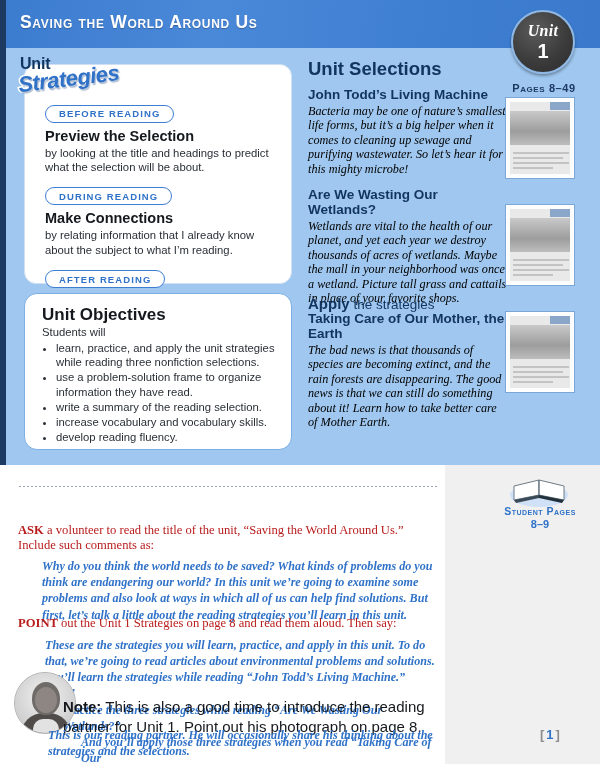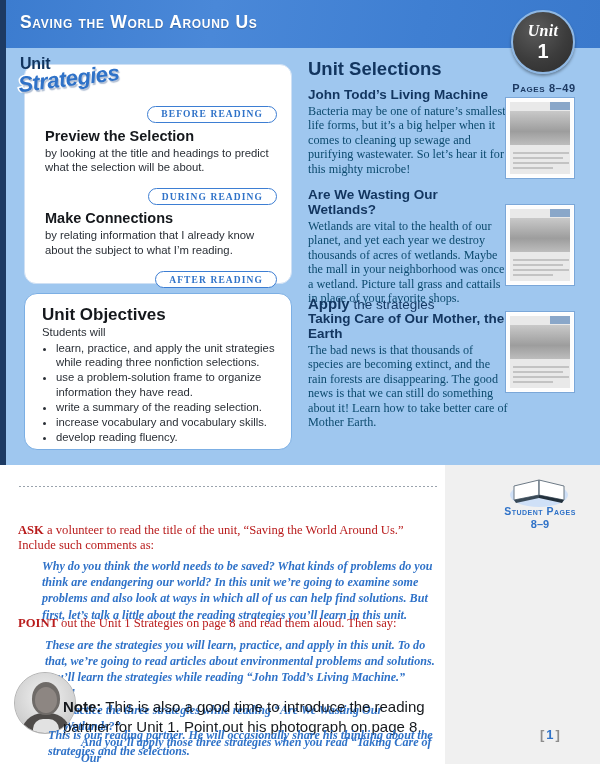--- a/index.html
+++ b/index.html
@@ -83,21 +83,21 @@
     border-radius:12px;
   }
   .pill {
     display:inline-block;
     border:1.4px solid #3d7ed3; border-radius:999px;
     color:#2f72c8; font-size:9.5px; font-weight:bold;
     letter-spacing:1.1px;
     padding:2.5px 13px 2.5px 13px;
     background:#fff;
   }
-  .pill-row { text-align:right;font-family:Liberation Serif, serif; }
+  .pill-row { text-align:left; }
   .strat-inner { position:absolute; left:0; top:0; width:268px; padding:14px 16px 0 20px; }
   .strat-head {
     font-size:14.5px; font-weight:bold; color:#15181c;
     margin:5px 0 2px 0;
   }
   .strat-body {
     font-size:11.3px; color:#2a2f36; line-height:1.3;
   }
   .sp-b { margin-top:11px; }
 
@@ -123,21 +123,21 @@
   .sel-block { position:absolute; left:302px; width:200px; }
   .sel-kicker {
     font-size:13.5px; color:#12355f; font-weight:normal;
   }
   .sel-kicker b { font-size:15px; font-weight:bold; }
   .sel-name {
     font-size:13.5px; font-weight:bold; color:#12355f; margin-top:-1px;
   }
   .sel-desc {
     font-family:"Liberation Serif", serif;
-    font-size:12.2px; color:#0c4a6e; line-height:1.18; margin-top:2px;
+    font-size:12.2px; color:#000000; line-height:1.18; margin-top:2px;font-style:italic;
   }
   .thumb {
     position:absolute; width:68px; height:80px;
     background:#fdfdfd; border:1.5px solid #ffffff;
     box-shadow:0 0 0 1px #7ba7d8;
     overflow:hidden;
   }
   .thumb .tshade { position:absolute; inset:3px; background:#e9e9e9; }
   .thumb .tband  { position:absolute; left:3px; right:3px; top:12px; height:34px;
                    background:linear-gradient(180deg,#c9c9c9,#9d9d9d 60%,#bdbdbd); }

